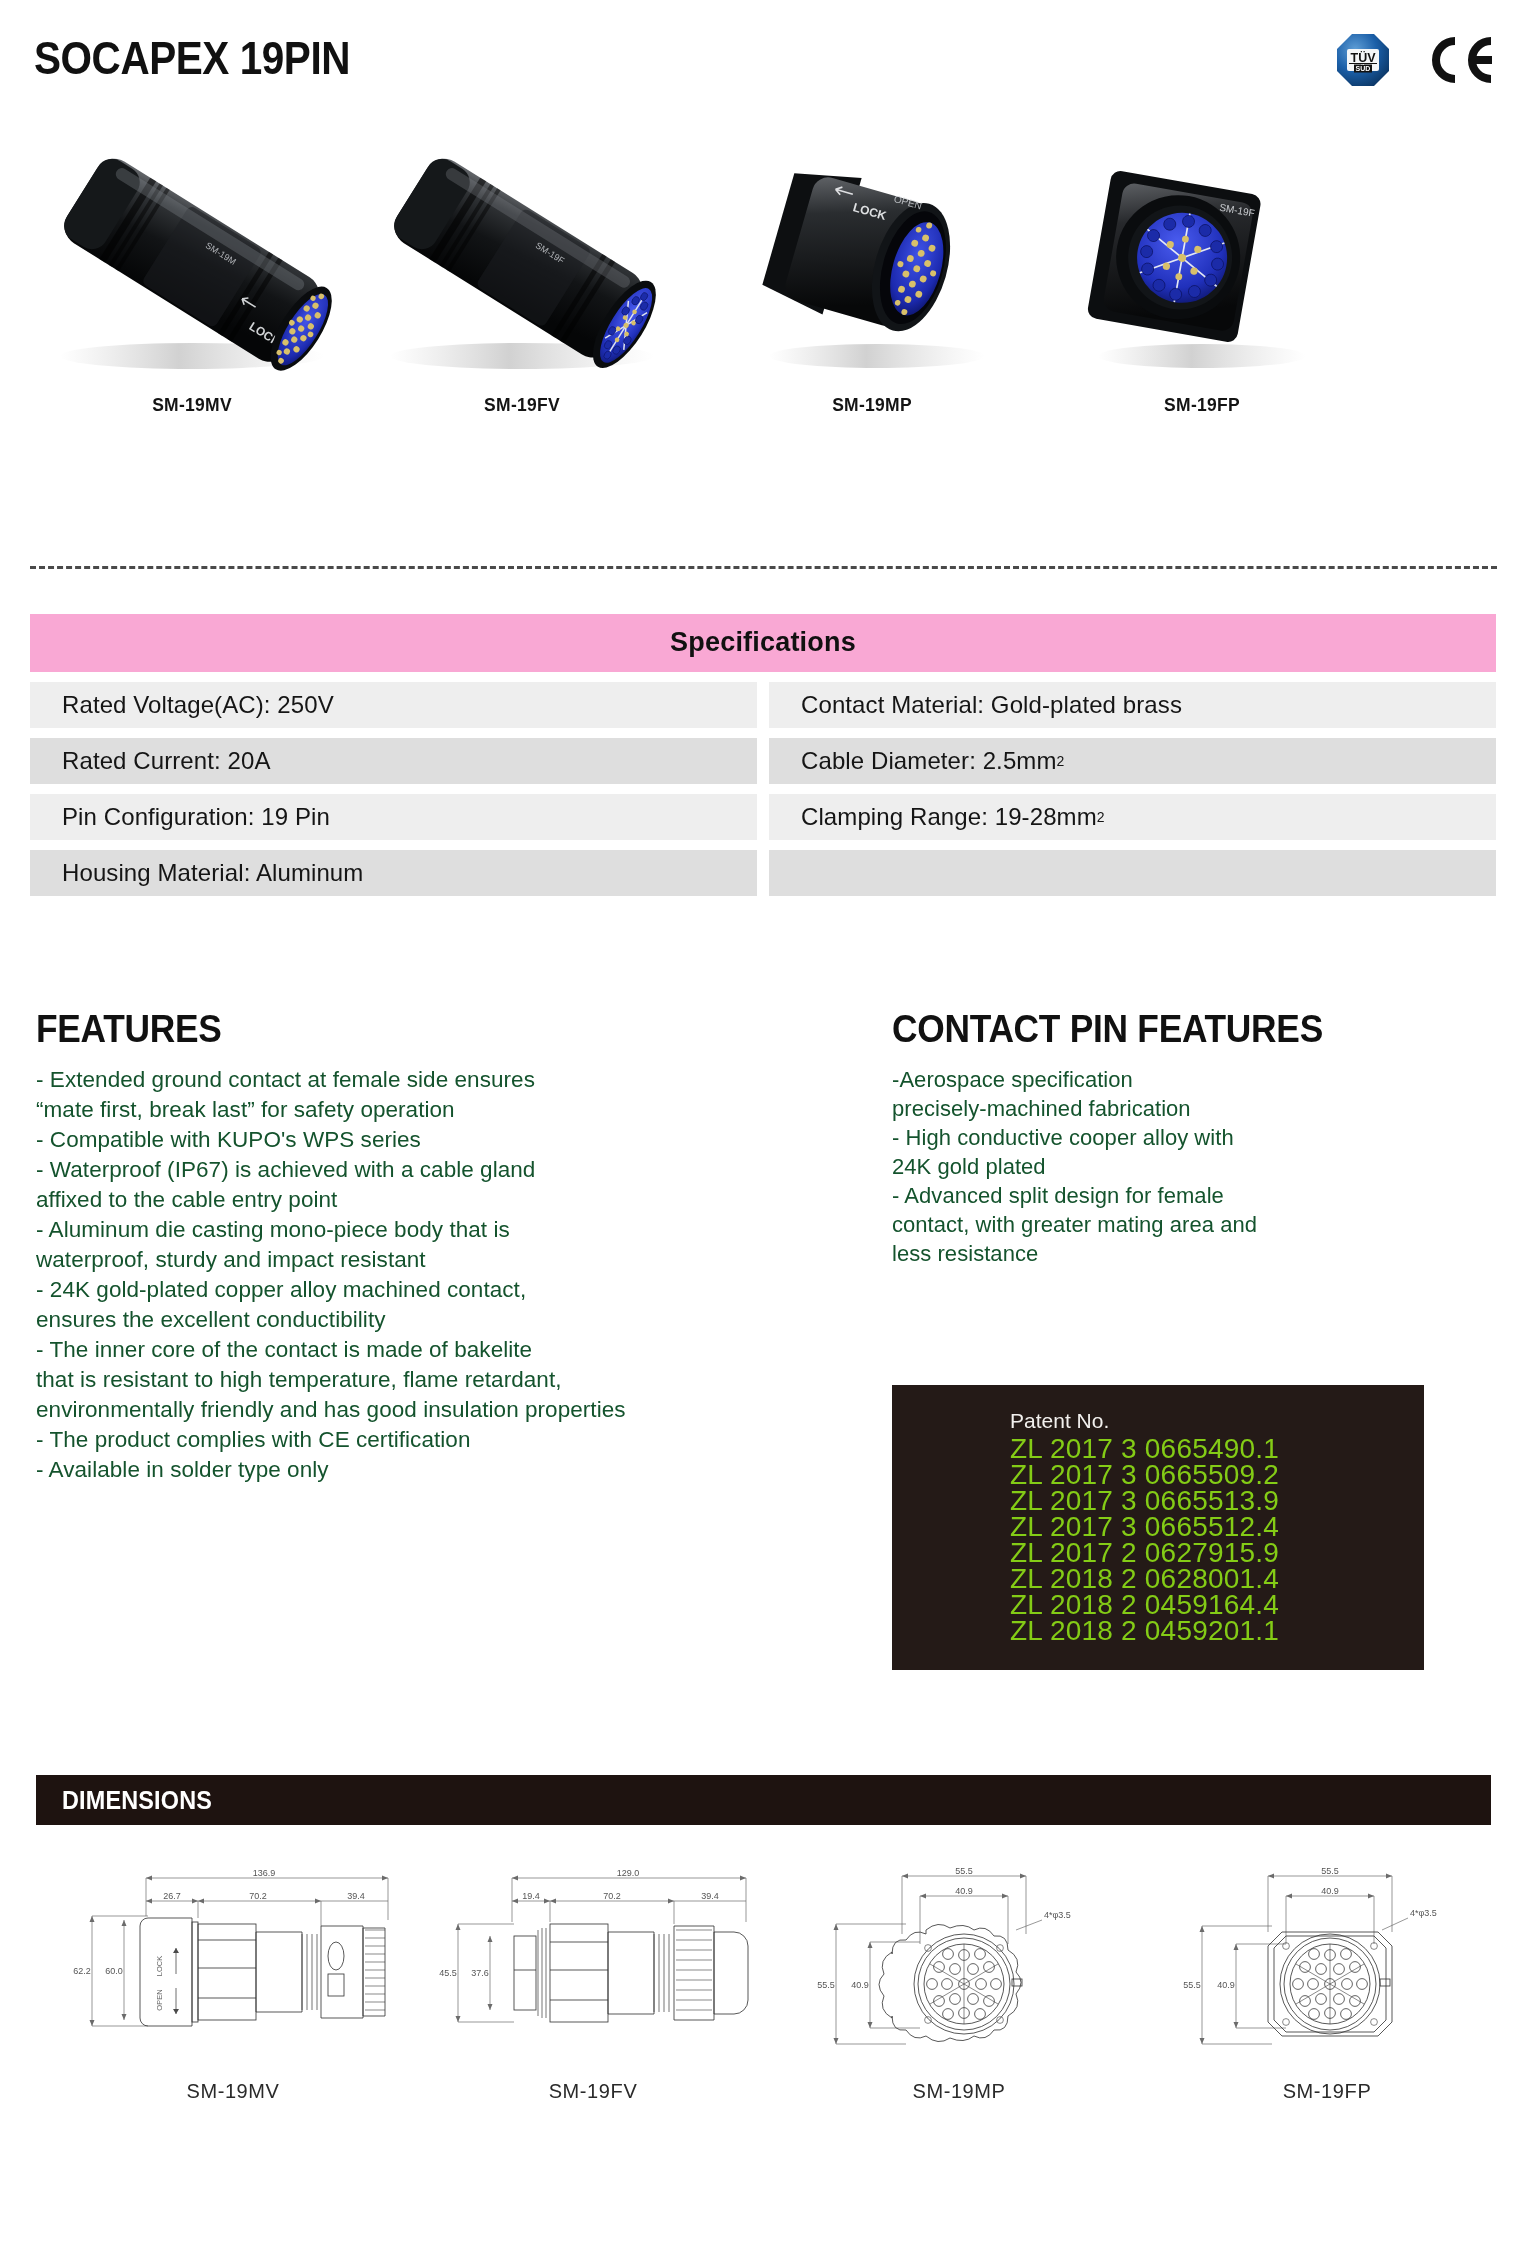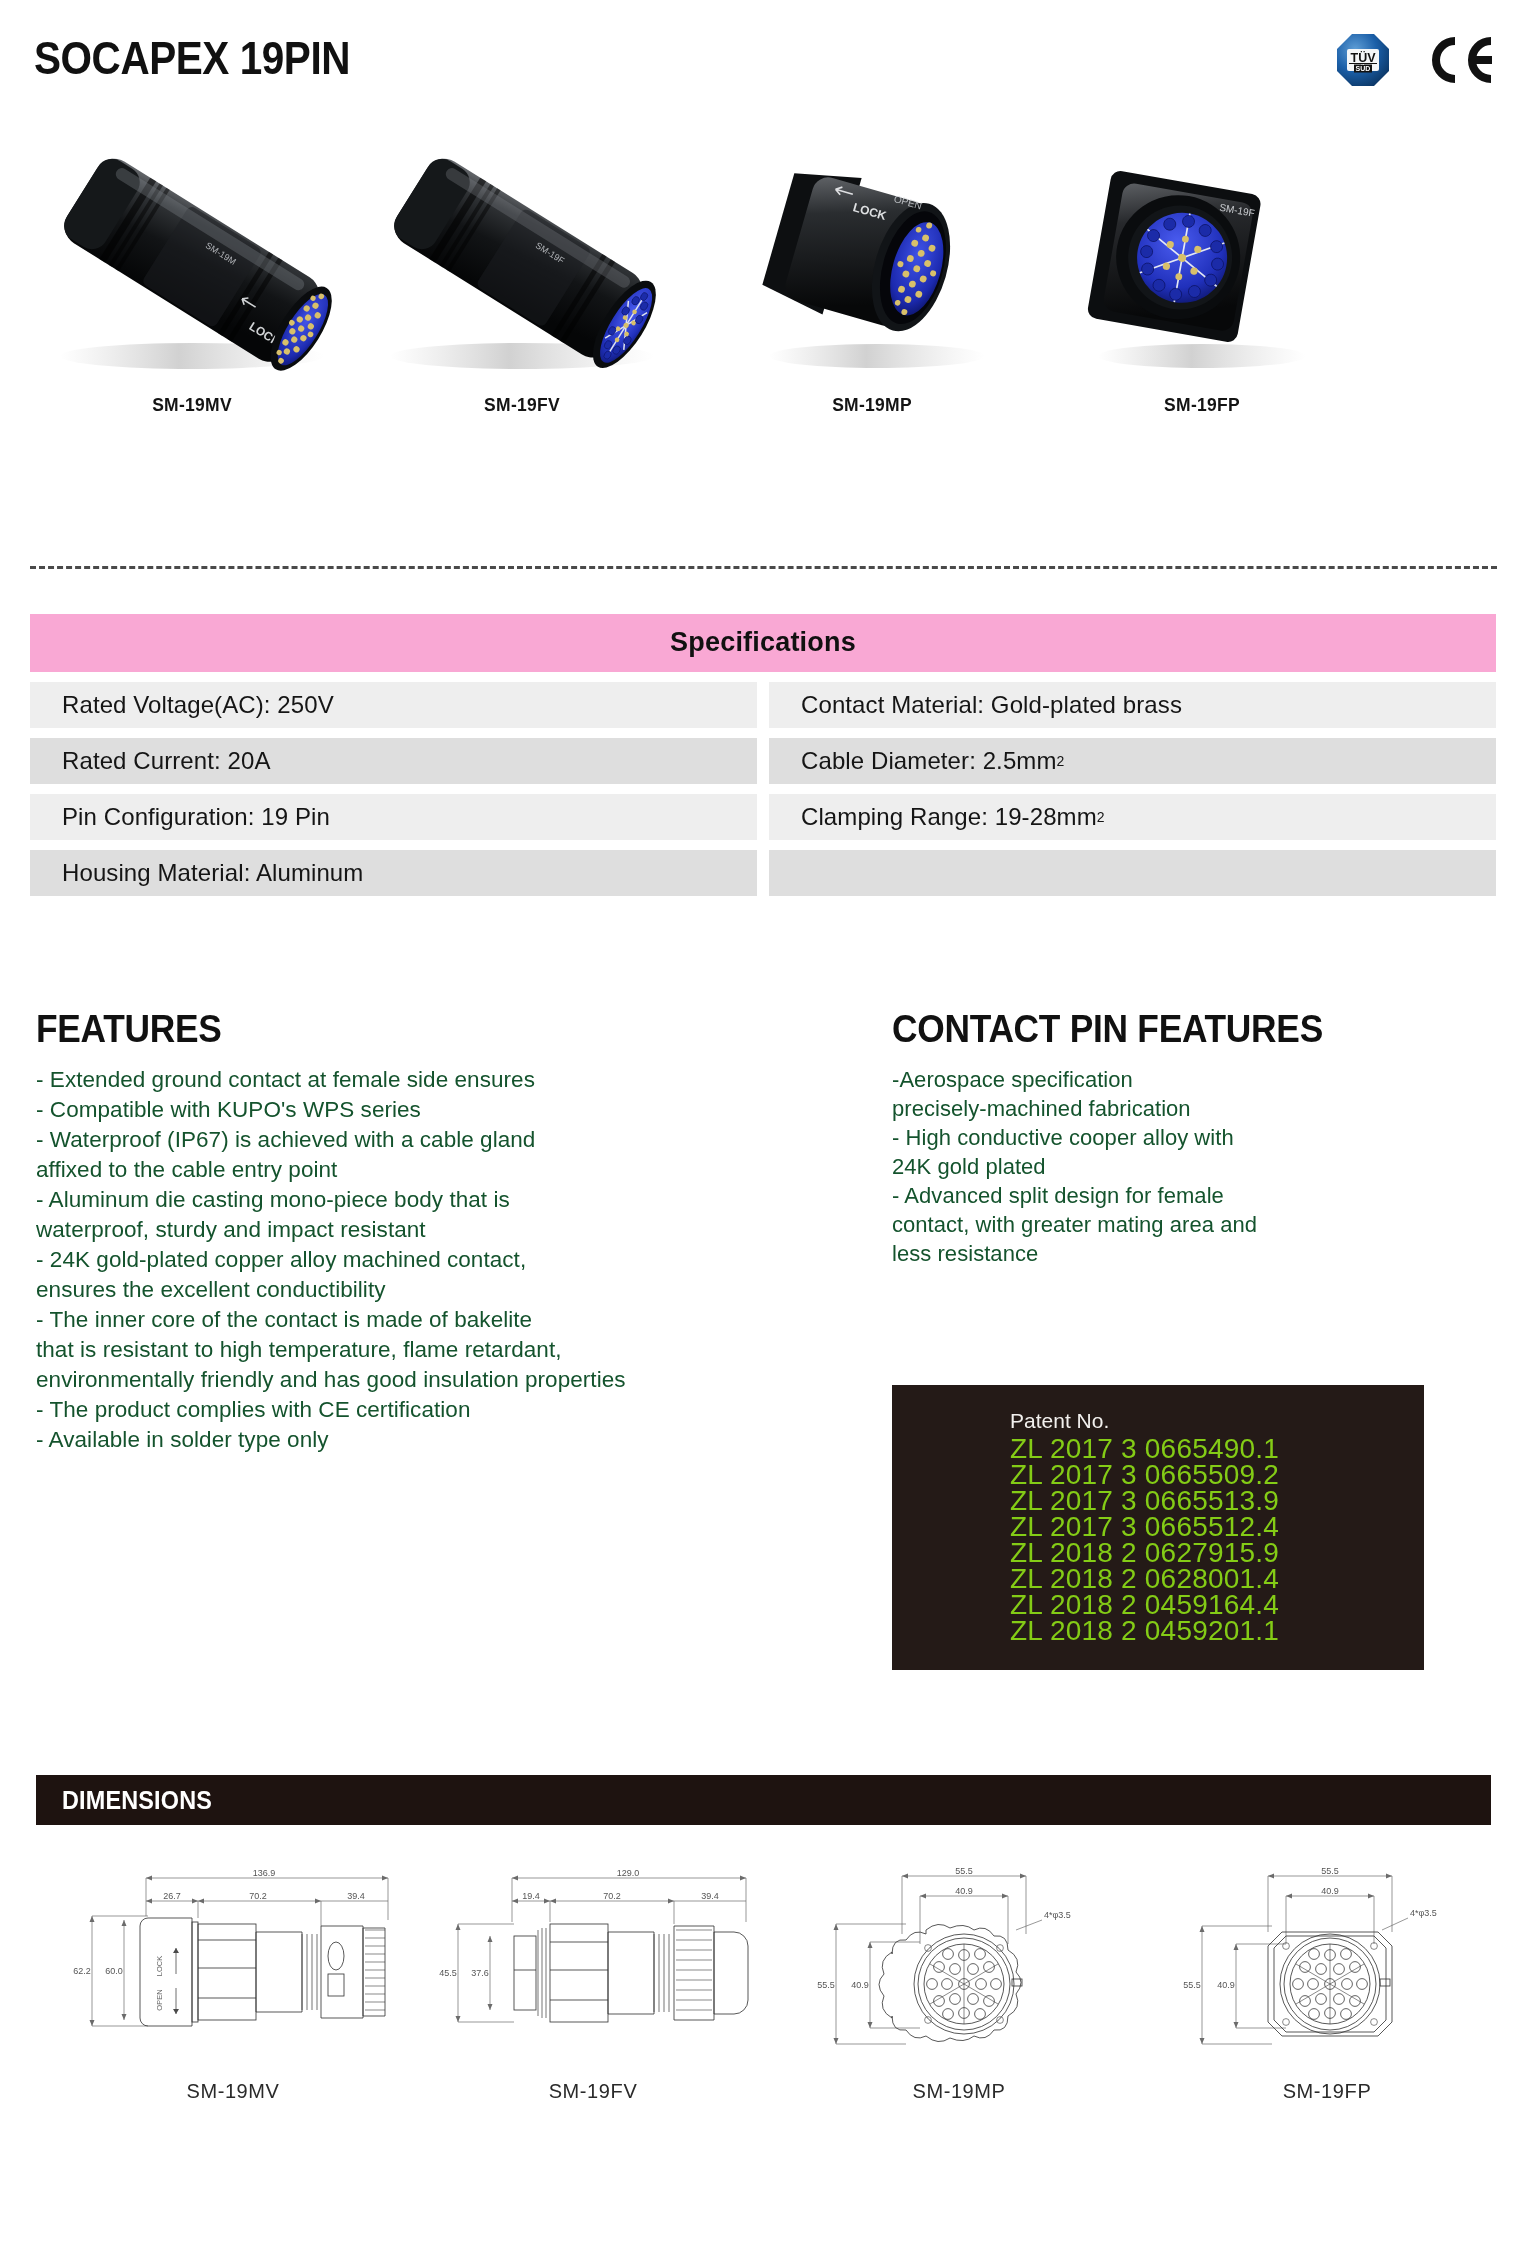--- a/index.html
+++ b/index.html
@@ -511,20 +511,21 @@
       <div class="spec-cell band-b">
         <span></span>
       </div>
     </div>
   </div>
 
   <div class="feat-left">
     <h2 class="sec-head">FEATURES</h2>
     <ul class="feat-list">
       <li>- Extended ground contact at female side ensures</li>
+      <li>   “mate first, break last”   for safety operation</li>
       <li>- Compatible with KUPO's WPS series</li>
       <li>- Waterproof (IP67) is achieved with a cable gland</li>
       <li>affixed to the cable entry point</li>
       <li>- Aluminum die casting mono-piece body that is</li>
       <li>waterproof, sturdy and impact resistant</li>
       <li>- 24K gold-plated copper alloy machined contact,</li>
       <li>ensures the excellent conductibility</li>
       <li>- The inner core of the contact is made of bakelite</li>
       <li>that is resistant to high temperature, flame retardant,</li>
       <li>environmentally friendly and has good insulation properties</li>
@@ -546,21 +547,21 @@
     </ul>
   </div>
 
   <div class="patent-box">
     <div class="patent-inner">
       <div class="patent-title">Patent No.</div>
       <div class="patent-item">ZL 2017 3 0665490.1</div>
       <div class="patent-item">ZL 2017 3 0665509.2</div>
       <div class="patent-item">ZL 2017 3 0665513.9</div>
       <div class="patent-item">ZL 2017 3 0665512.4</div>
-      <div class="patent-item">ZL 2018 2 0627915.9</div>
+      <div class="patent-item">ZL 2017 2 0627915.9</div>
       <div class="patent-item">ZL 2018 2 0628001.4</div>
       <div class="patent-item">ZL 2018 2 0459164.4</div>
       <div class="patent-item">ZL 2018 2 0459201.1</div>
     </div>
   </div>
 
   <div class="dim-bar">
     <span class="dim-bar-text">DIMENSIONS</span>
   </div>
 

